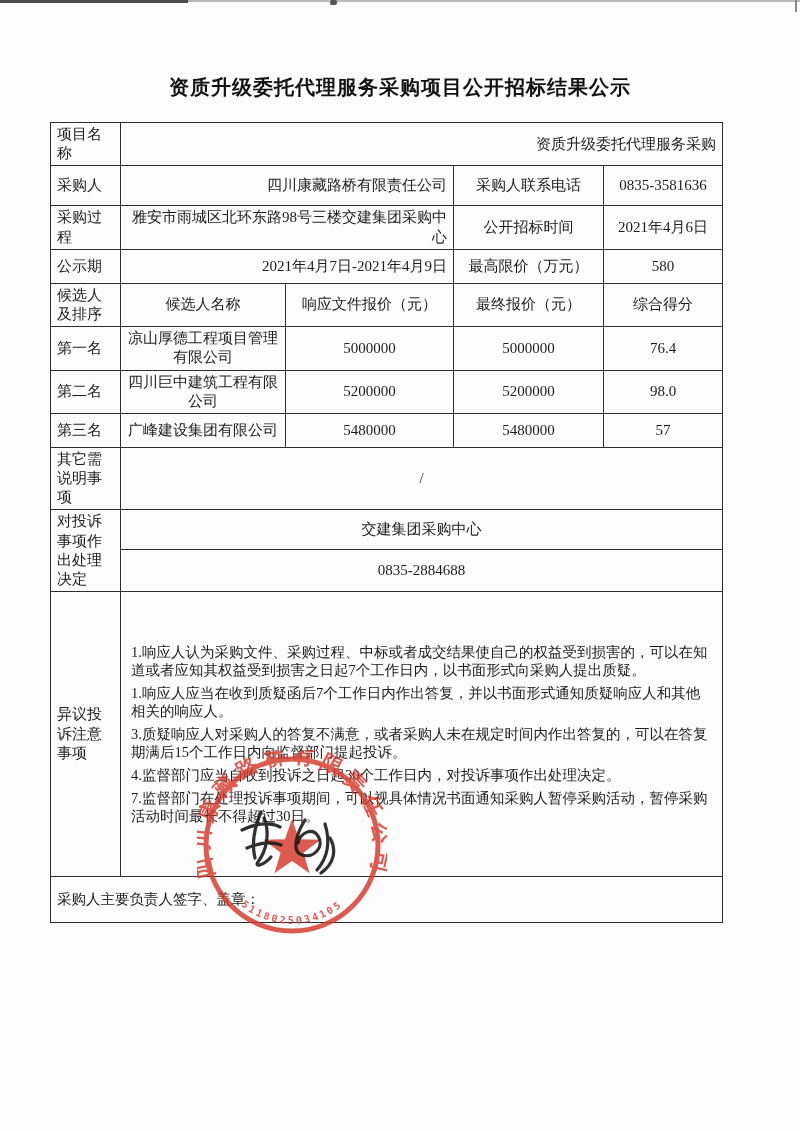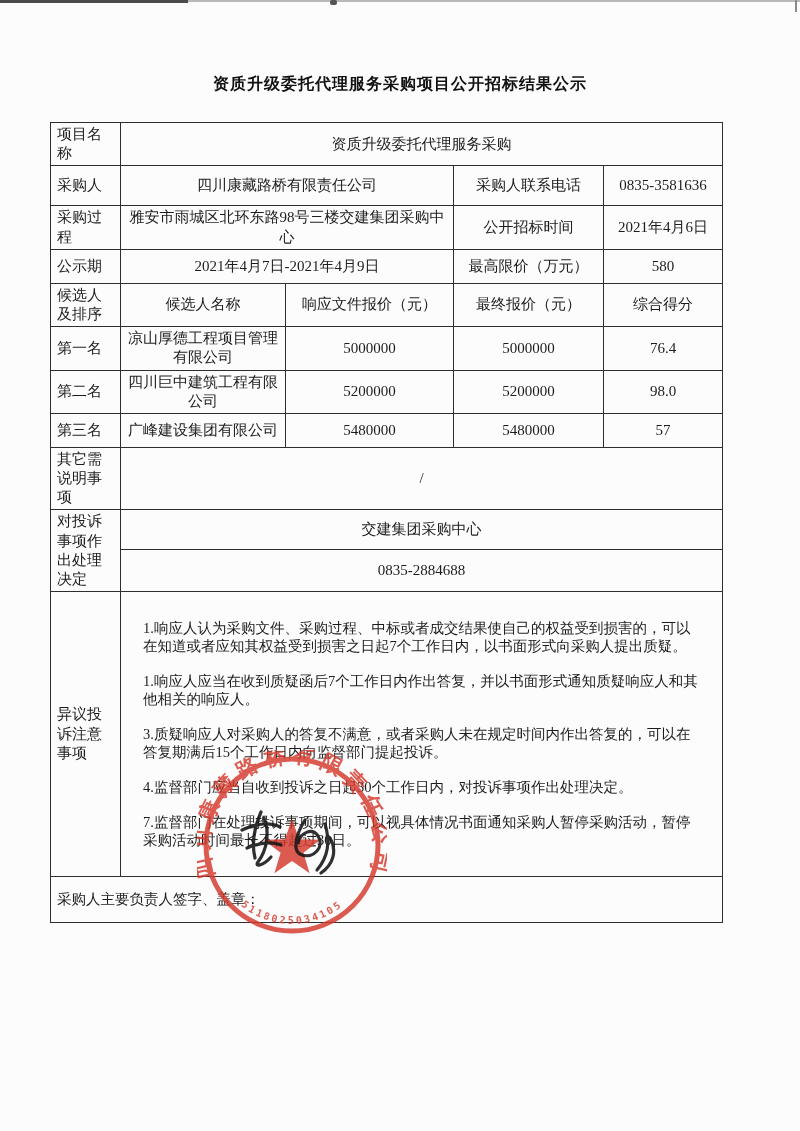--- a/index.html
+++ b/index.html
@@ -10,36 +10,36 @@
   }
   
   .scan-top-dark { position:absolute; top:0; left:0; width:188px; height:3px; background:#4a4a4a; }
   .scan-top-faint { position:absolute; top:0; left:188px; width:612px; height:1.5px; background:#b9b9b9; }
   .scan-dot { position:absolute; top:0; left:330px; width:7px; height:5px; background:#555; border-radius:2px; }
   .scan-right-tick { position:absolute; top:0; right:3px; width:2px; height:12px; background:#8a8a8a; }
 
   .title {
     position:absolute; top:74px; left:0; width:100%;
     text-align:center; font-family:"Liberation Sans","DejaVu Sans",sans-serif;
-    font-weight:bold; font-size:16px; letter-spacing:1px; color:#111;
+    font-weight:bold; font-size:20px; letter-spacing:1px; color:#111;
   }
 
   table.results {
     position:absolute; left:50px; top:122px; width:672px;
     border-collapse:collapse; table-layout:fixed; font-size:15px;
   }
   table.results td {
     border:1.6px solid #2e2e2e; padding:2px 6px; line-height:1.28;
     overflow:hidden; vertical-align:middle; word-break:break-all;
   }
   td.lbl { padding:2px 4px; text-align:left; }
   td.ctr { text-align:center; }
-  td.val { text-align:center; }
+  td.val { text-align:right; }
   td.notice { font-size:14.5px; line-height:22px; padding:8px 10px 8px 10px; text-align:left; }
-  td.notice div { margin:16px; }
+  td.notice div { margin:4px; }
   td.sig { font-size:14.5px; padding-left:6px; text-align:left; }
 
   .stamp { position:absolute; left:197px; top:750px; pointer-events:none; }
   .signature { position:absolute; left:233px; top:798px; pointer-events:none; }
 </style>
 </head>
 <body>
 
 <div class="page">
 

